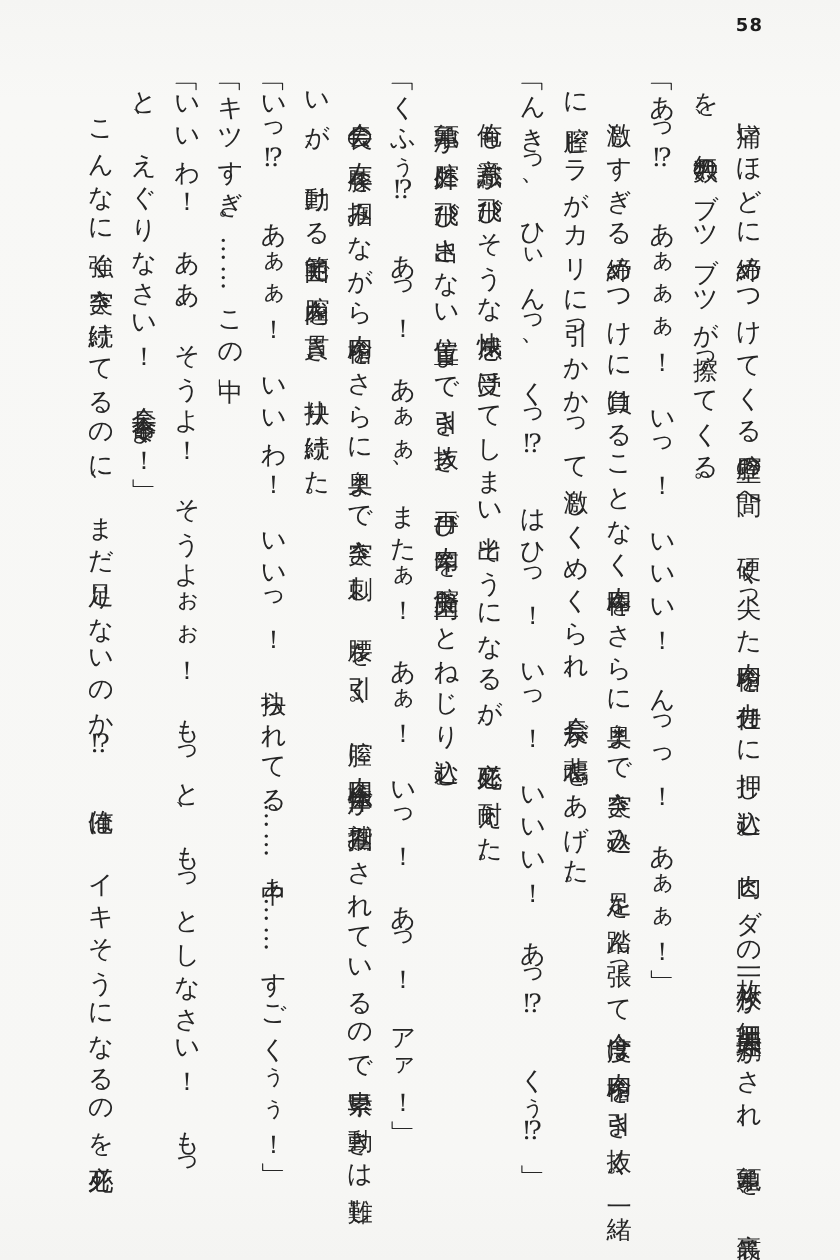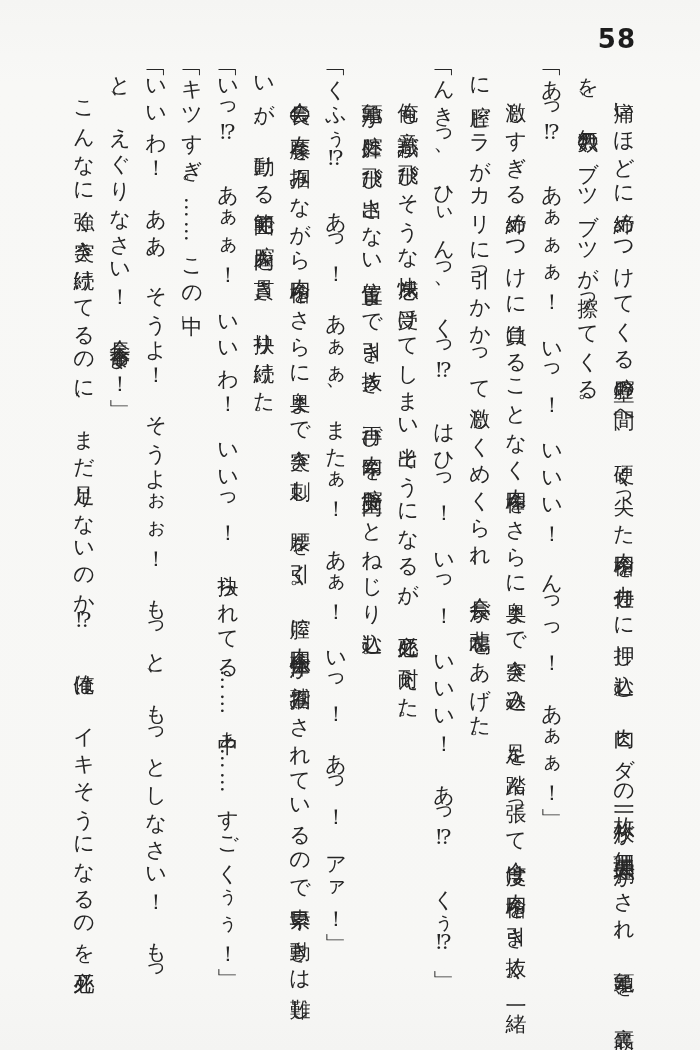--- a/index.html
+++ b/index.html
@@ -14,24 +14,24 @@
     overflow: hidden;
   }
   .page {
     position: relative;
     width: 700px;
     height: 1050px;
     background: linear-gradient(180deg, #f5f5f3 0%, #f8f8f6 8%, #f7f7f5 92%, #f4f4f2 100%);
   }
   .page-number {
     position: absolute;
-    top: 24px;
+    top: 12px;
     right: 64px;
     font-family: "DejaVu Sans", "Liberation Sans", sans-serif;
-    font-size: 26px;
+    font-size: 15px;
     font-weight: 600;
     letter-spacing: 1px;
     color: #1d1d1d;
     text-align: center;
   }
   .text-block {
     position: absolute;
     top: 62px;
     right: 58px;
     height: 964px;

